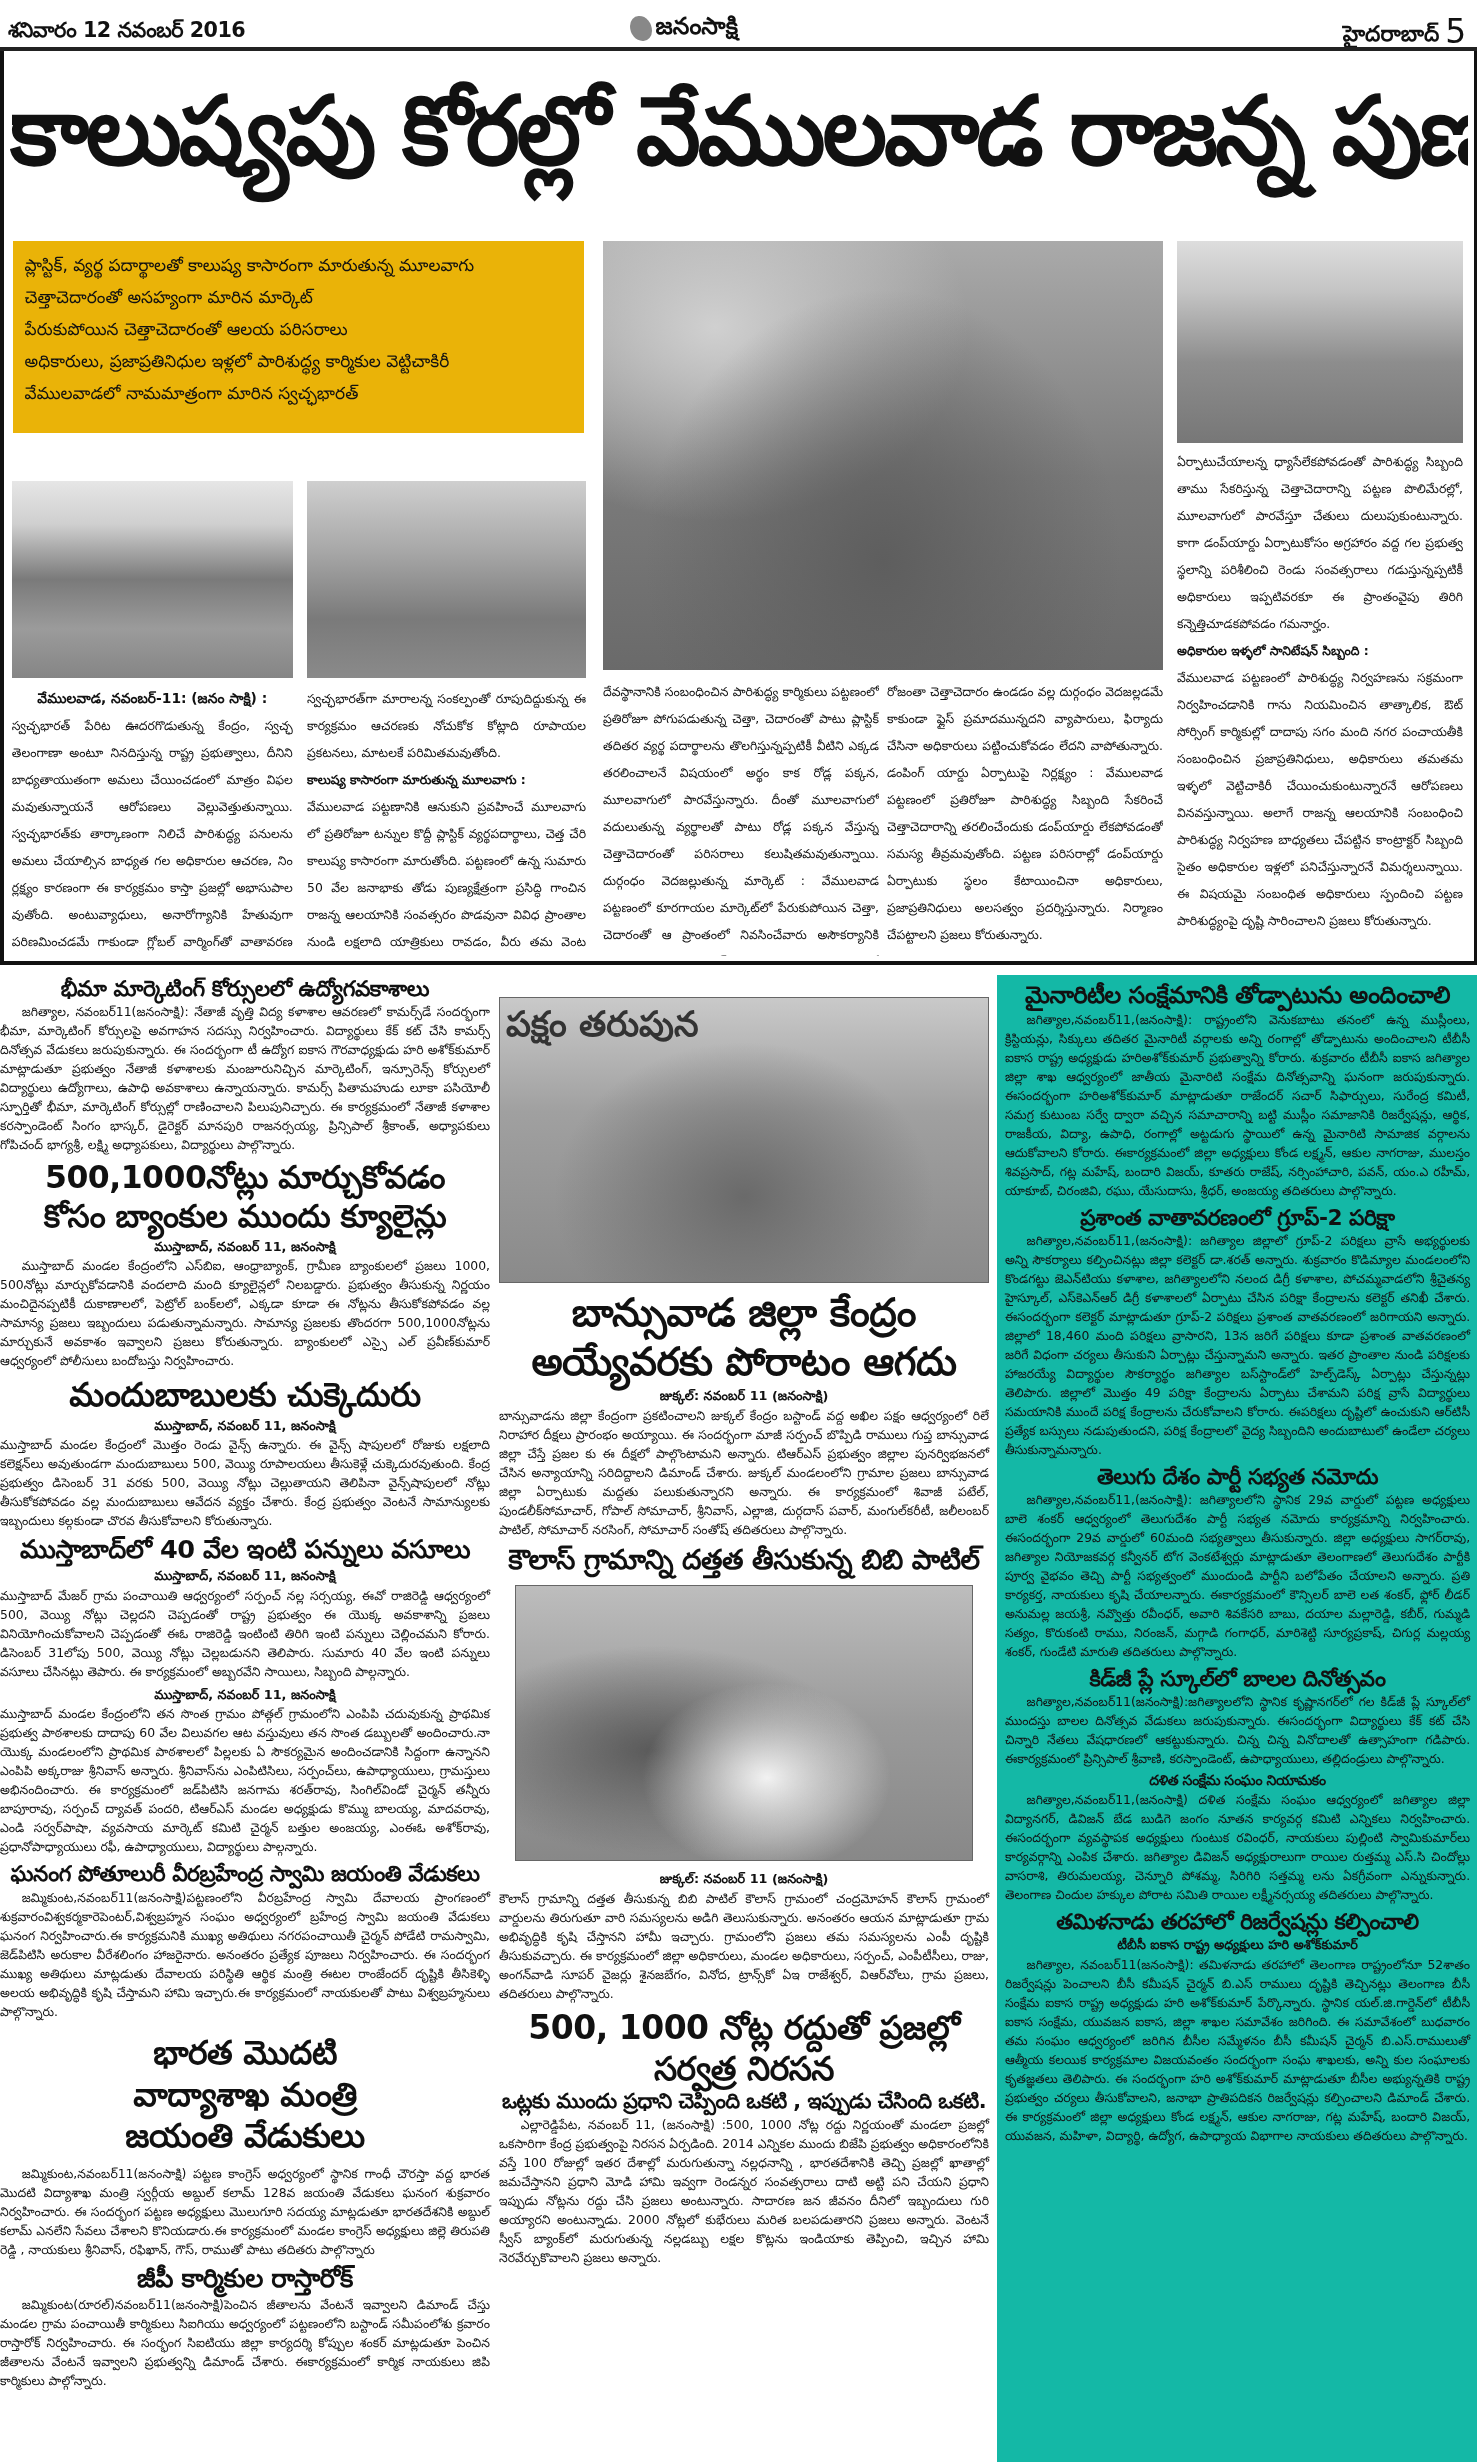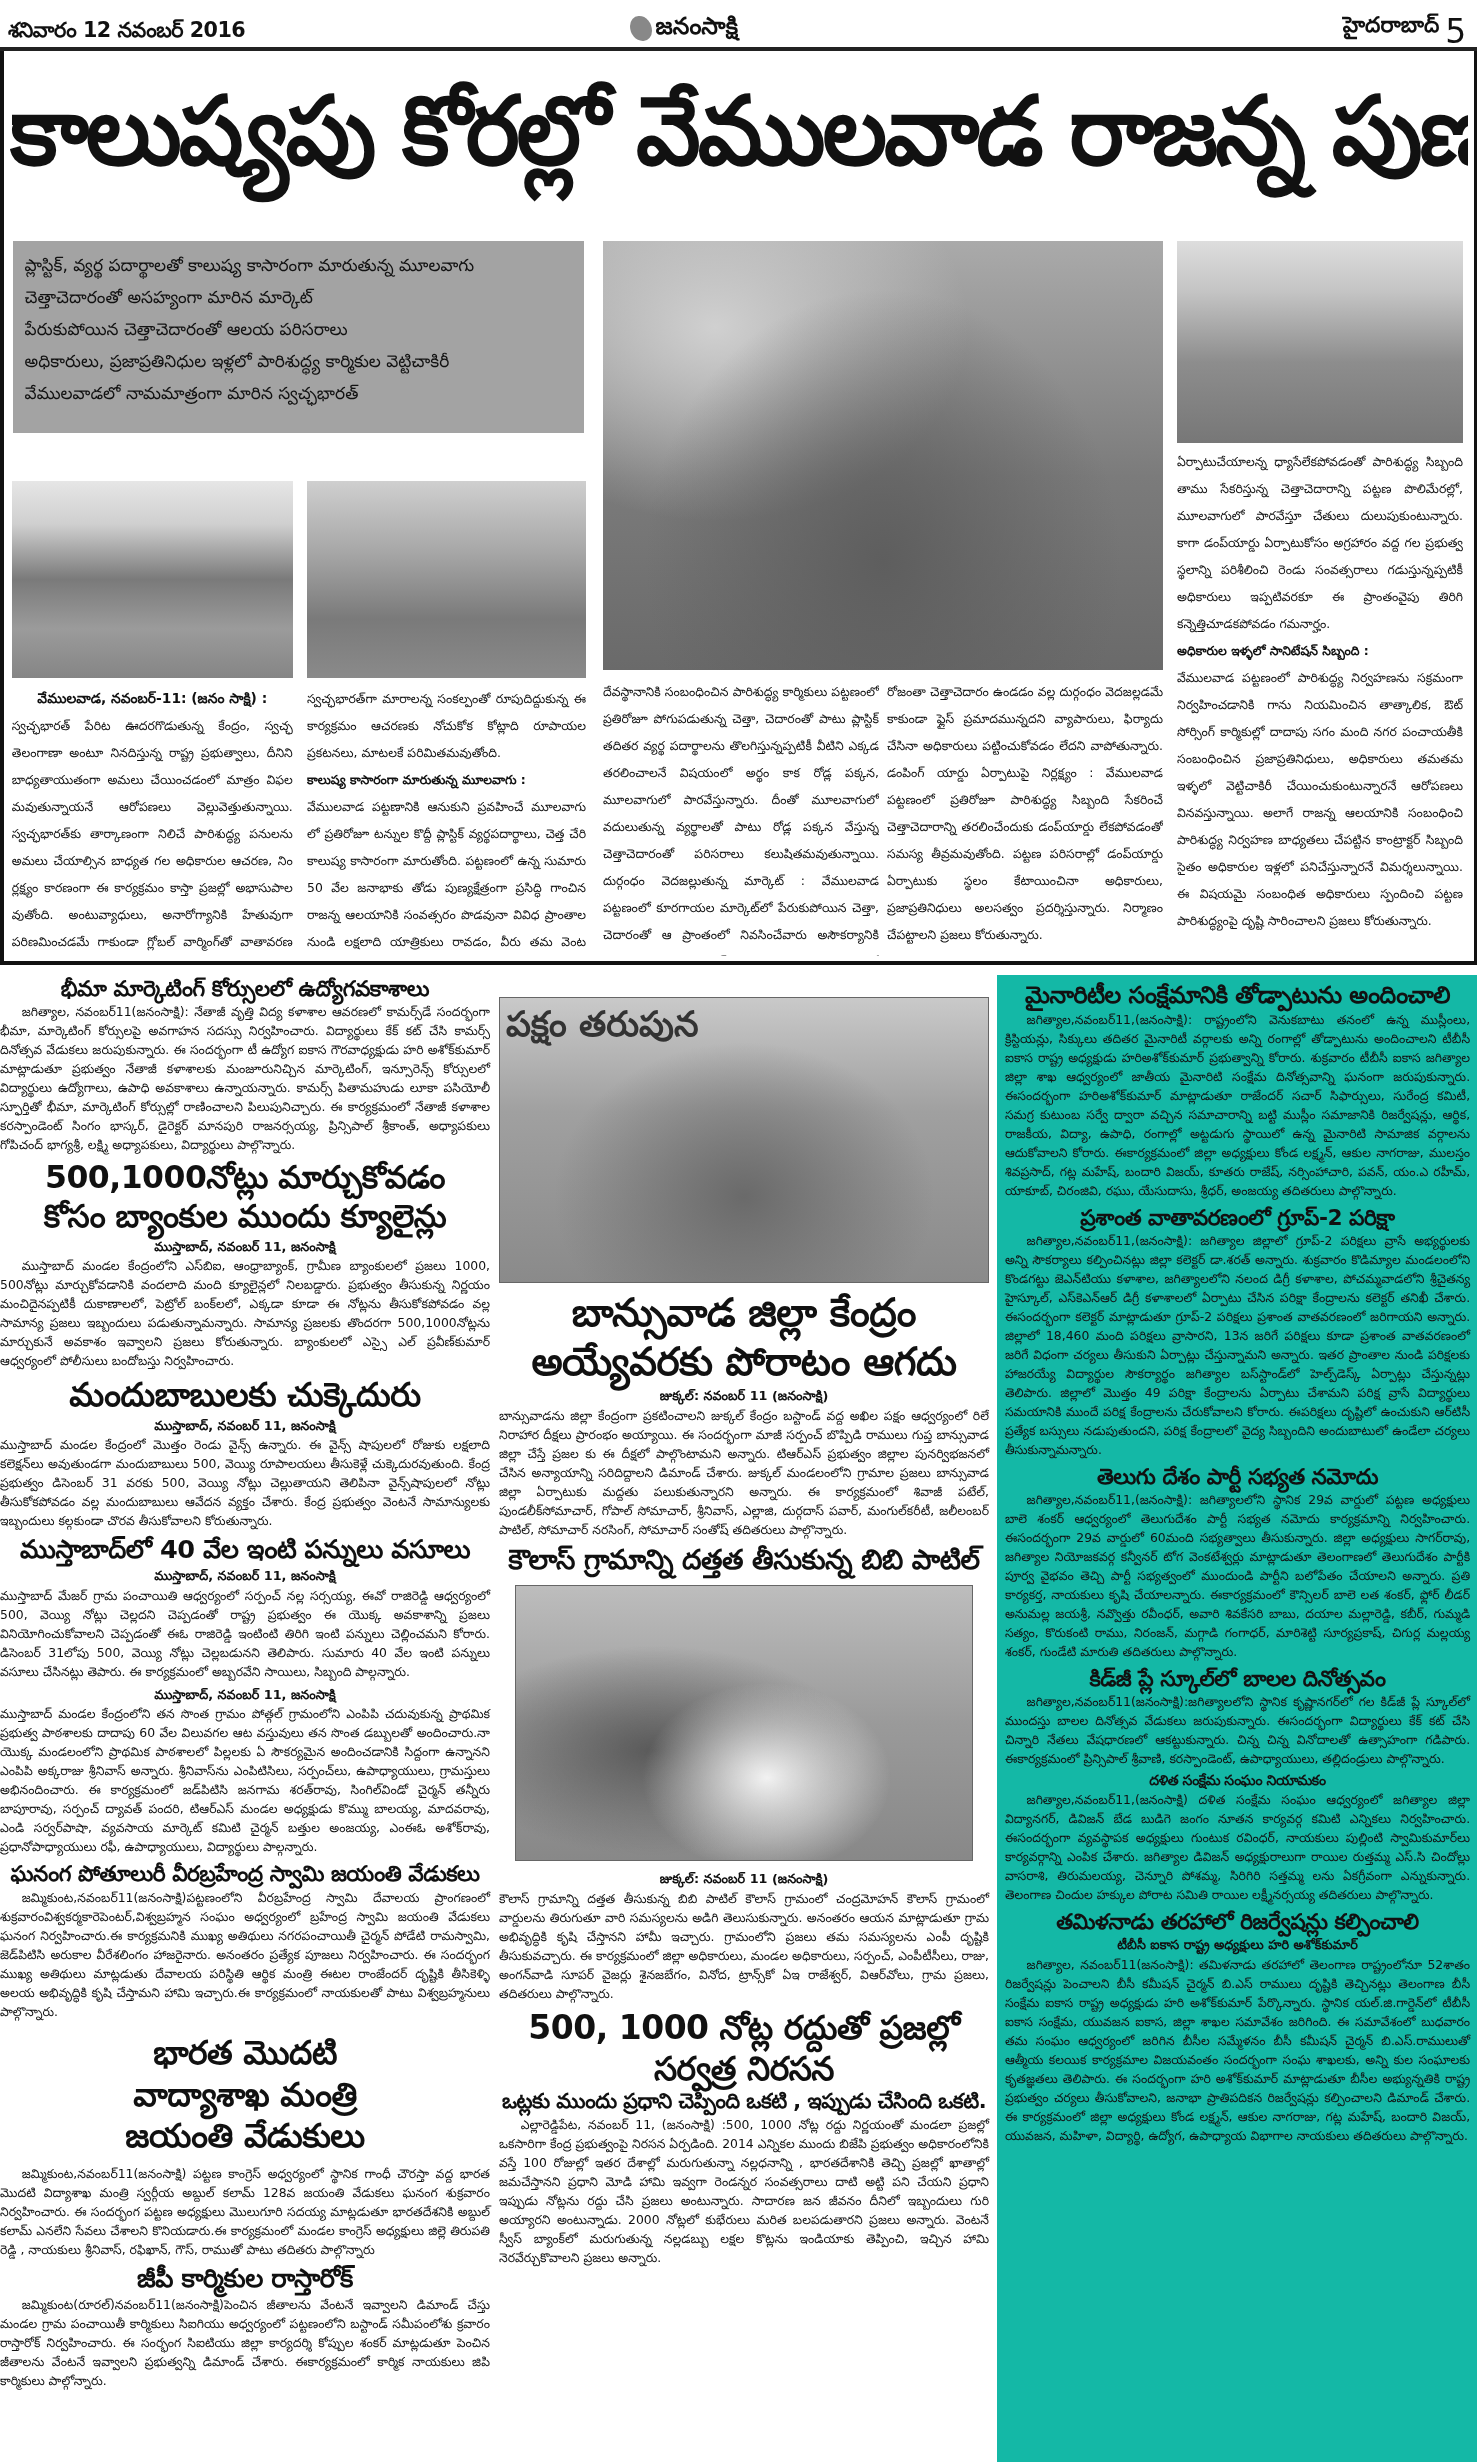--- a/index.html
+++ b/index.html
@@ -3,26 +3,26 @@
 <meta charset="utf-8">
 <style>
 *{box-sizing:border-box;margin:0;padding:0}
 html,body{width:1478px;height:2464px;background:#fff;overflow:hidden}
 body{font-family:"DejaVu Sans",sans-serif;color:#111;position:relative}
 .abs{position:absolute}
 .masthead{left:0;top:0;width:1478px;height:47px}
 .mh-date{left:7.9px;top:17.7px;font-size:20.7px;font-weight:bold;letter-spacing:-0.5px}
 .mh-logo{left:630px;top:11.8px;font-size:23.6px;font-weight:bold;display:flex;align-items:center;gap:3.9px}
 .mh-logo .logo-mark{width:21.7px;height:25.6px;background:#888;border-radius:40% 60% 40% 60%;display:inline-block}
-.mh-city{right:11.8px;top:11.8px;font-size:21.7px;font-weight:bold;display:flex;align-items:flex-start;gap:5.9px}
+.mh-city{right:11.8px;top:11.8px;font-size:21.7px;font-weight:bold;display:flex;align-items:flex-end;gap:5.9px}
 .mh-city .pg{font-size:33px;font-weight:normal}
 .rule-top{left:0;top:47px;width:1478px;height:3.9px;background:#222}
 .frame{left:0;top:51px;width:1478px;height:914px;border:4.9px solid #111;border-top:none}
 .headline{left:9.9px;top:57px;width:1458px;height:148px;font-size:91px;font-weight:bold;text-align:center;line-height:148px;letter-spacing:-3px;white-space:nowrap;overflow:hidden;transform:scaleY(1.05)}
-.highlights{left:12.8px;top:241px;width:571px;height:192px;background:#a3a3a3;padding:7.9px 11.8px}
+.highlights{left:12.8px;top:241px;width:571px;height:192px;background:#eab308;padding:7.9px 11.8px}
 .highlights div{font-size:17px;line-height:32px;white-space:nowrap;overflow:hidden}
 .photo{background:#9a9a9a;overflow:hidden}
 .photo .ph-inner{width:100%;height:100%;background:
  radial-gradient(ellipse at 30% 60%,#6d6d6d 0%,transparent 55%),
  radial-gradient(ellipse at 70% 40%,#c8c8c8 0%,transparent 50%),
  linear-gradient(180deg,#b5b5b5 0%,#8c8c8c 45%,#7a7a7a 100%)}
 .ph-main{left:603px;top:241px;width:560px;height:429px}
 .ph-tr{left:1177px;top:241px;width:286px;height:202px}
 .ph-l1{left:11.8px;top:481px;width:281px;height:197px}
 .ph-l2{left:307px;top:481px;width:279px;height:197px}

